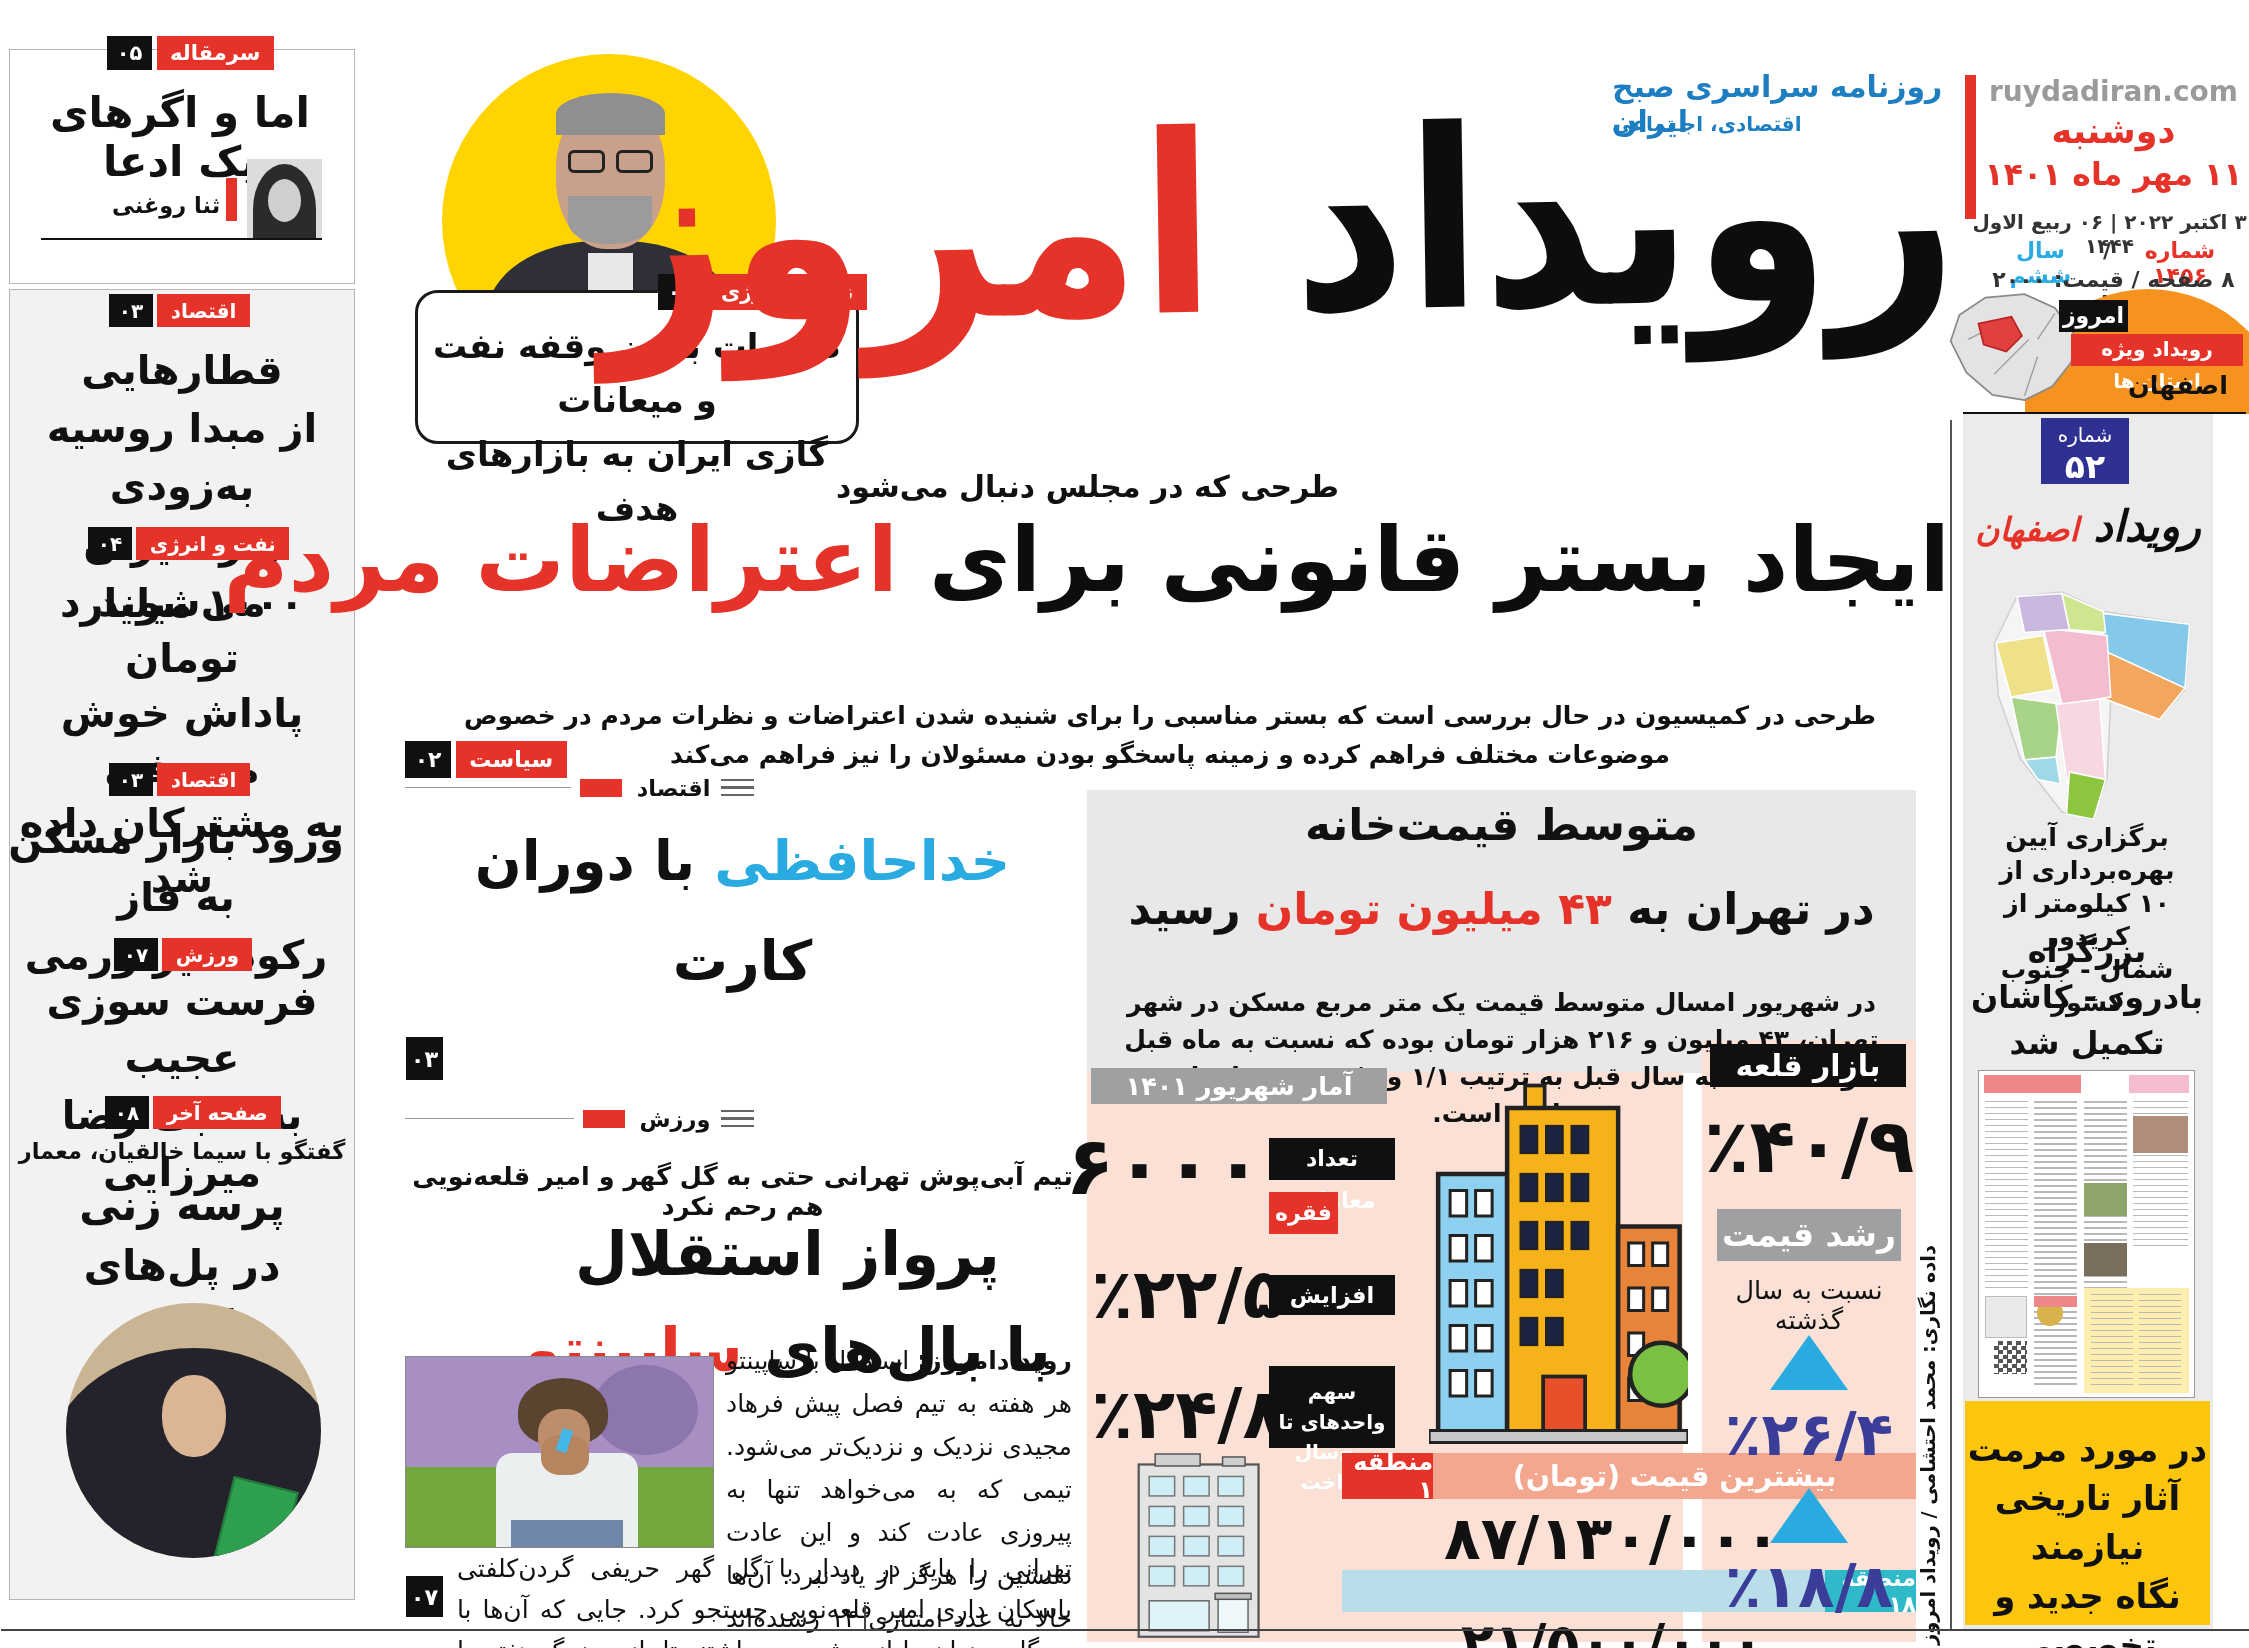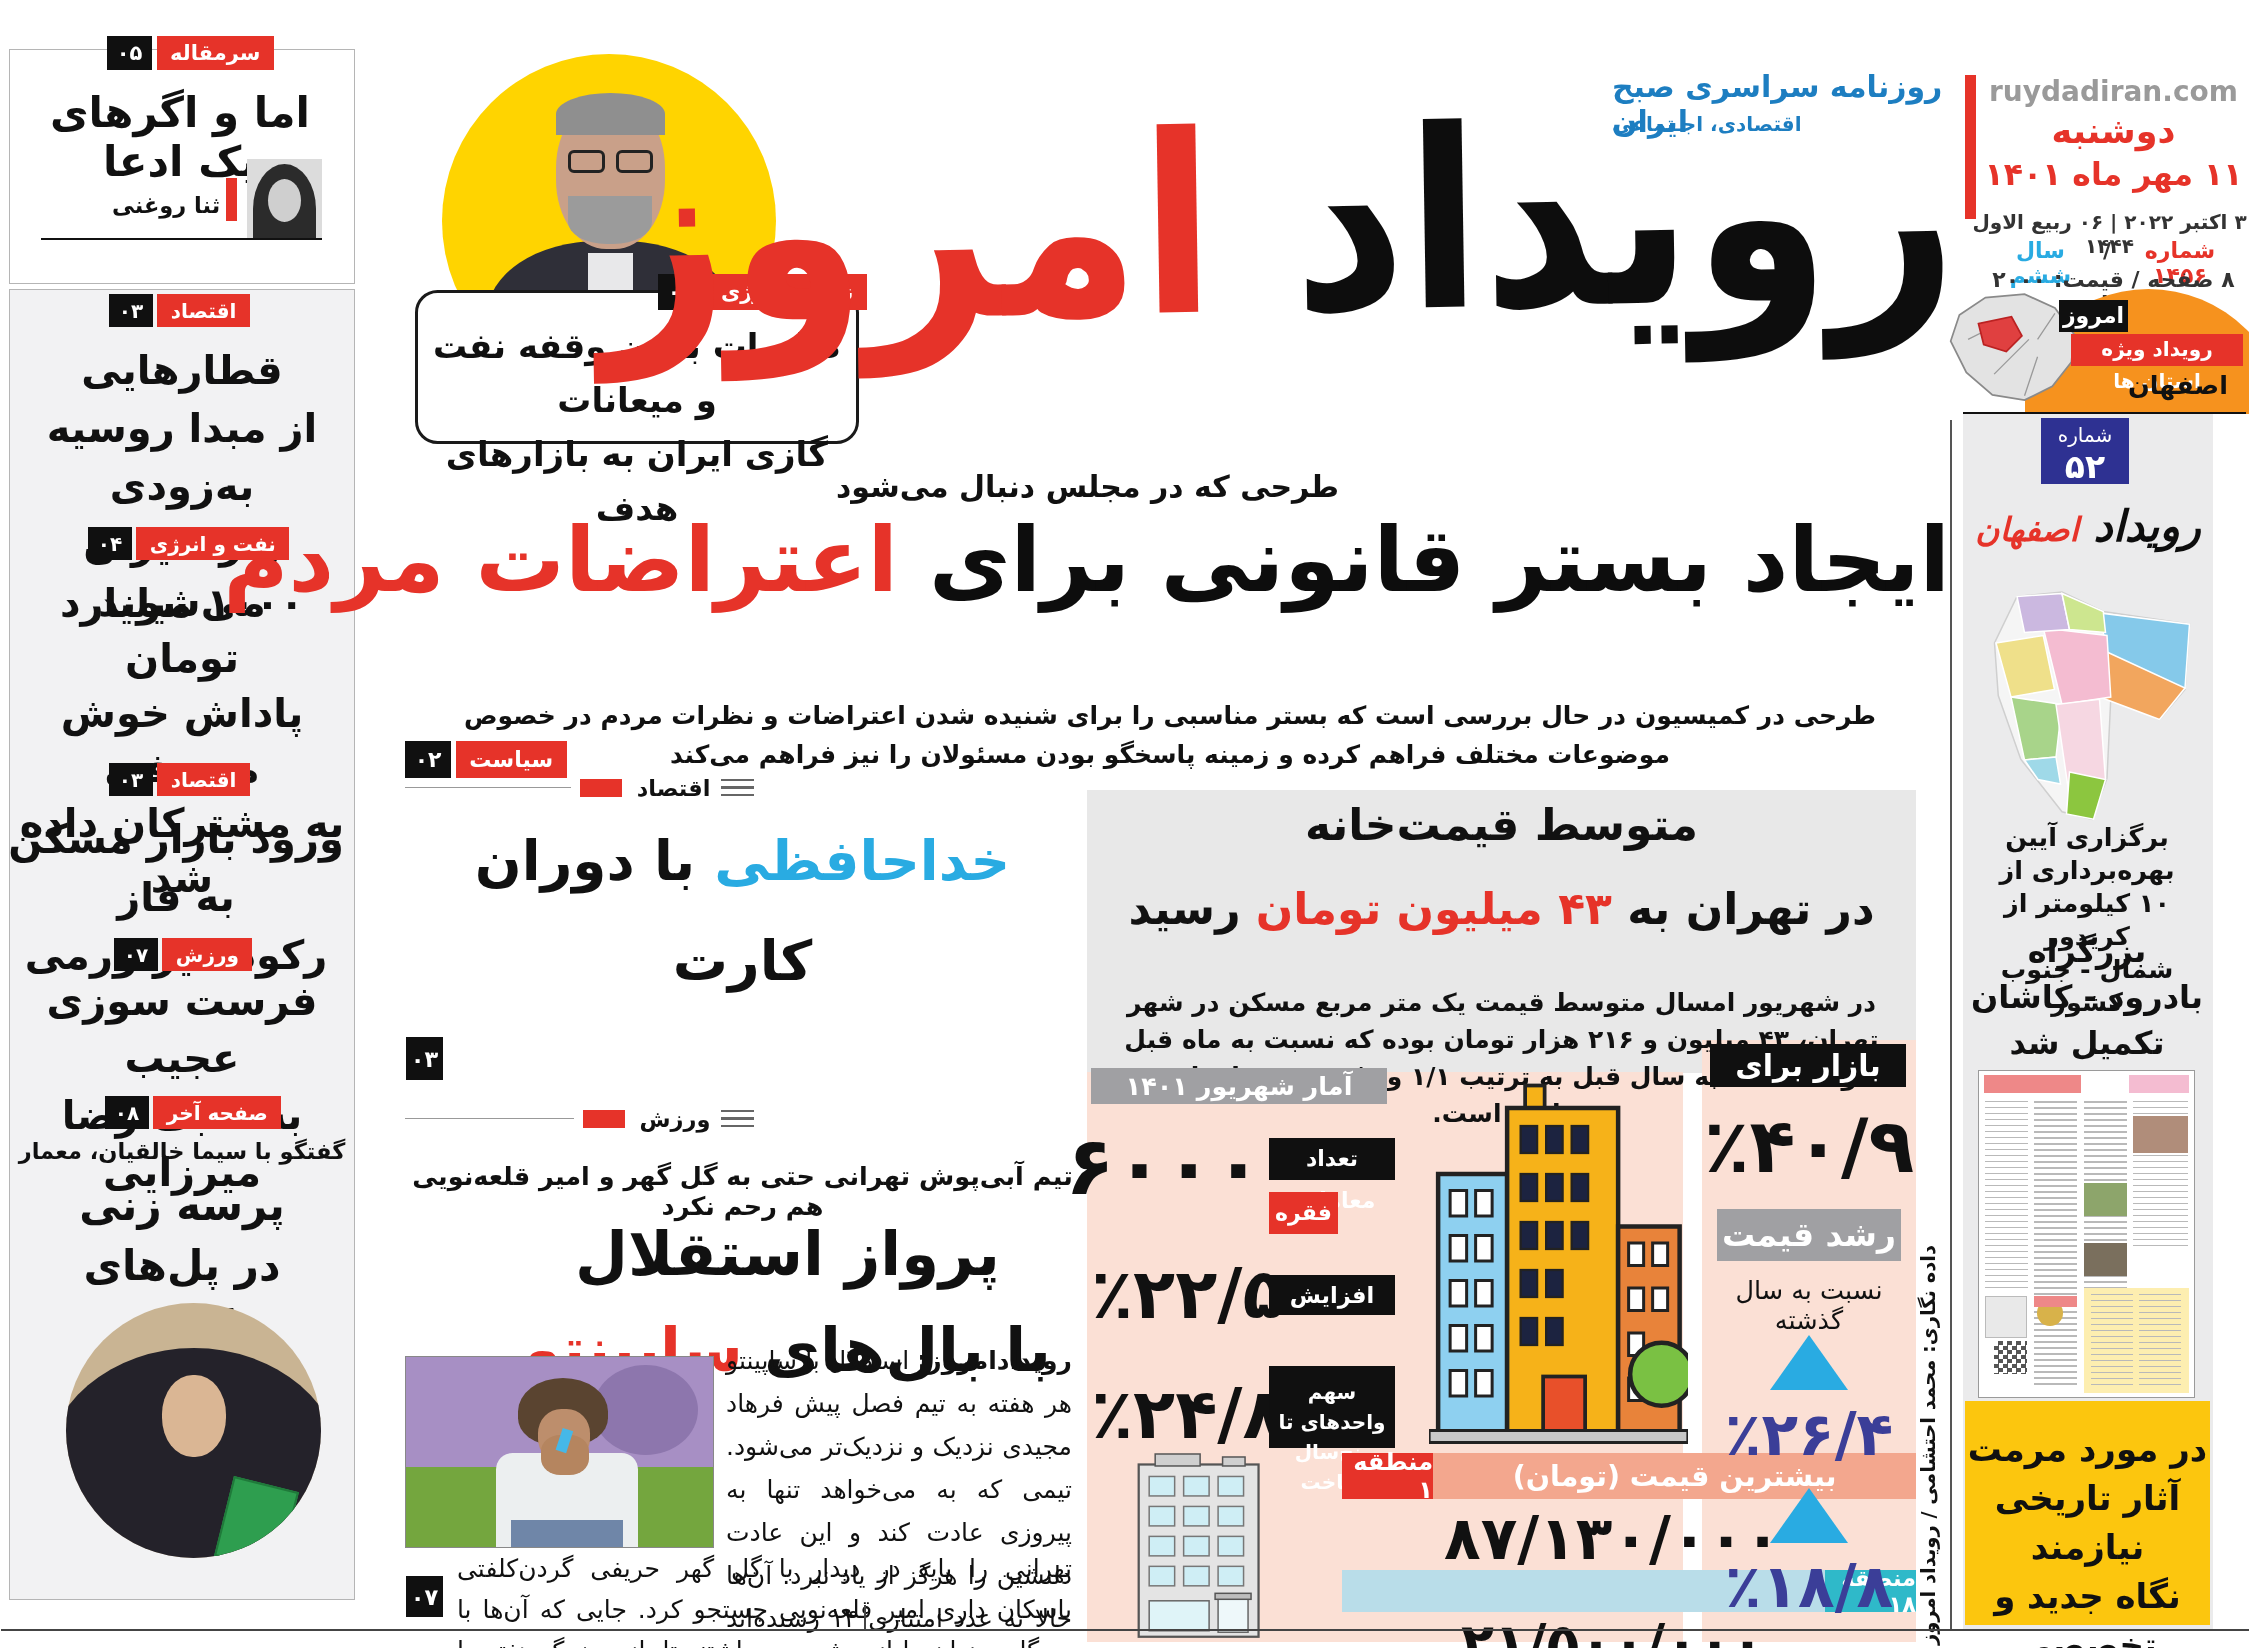--- a/index.html
+++ b/index.html
@@ -360,21 +360,21 @@
       <rect x="144" y="114" width="34" height="26"></rect>
     <rect x="52" y="154" width="34" height="26"></rect>
       <rect x="98" y="154" width="34" height="26"></rect>
       <rect x="144" y="154" width="34" height="26"></rect>
   </g>
   <rect x="52" y="200" width="80" height="40" fill="#dff4f8" stroke="#666" stroke-width="2"></rect>
   <rect x="144" y="196" width="40" height="46" fill="#eef8fa" stroke="#666" stroke-width="2"></rect>
   <rect x="140" y="190" width="48" height="8" fill="#bdbdbd" stroke="#555" stroke-width="2"></rect>
 </svg>
 
-<div class="abs b c" style="left:1710px;top:1044px;width:196px;height:43px;background:#101010;color:#fff;font-size:30px;line-height:43px">بازار برای</div>
+<div class="abs b c" style="left:1710px;top:1044px;width:196px;height:43px;background:#101010;color:#fff;font-size:30px;line-height:43px">بازار قلعه</div>
 <div class="abs b ltr c" style="left:1702px;top:1102px;width:214px;font-size:75px">٪۴۰/۹</div>
 <div class="abs b c" style="left:1717px;top:1209px;width:184px;height:52px;background:#a0a0a3;color:#fff;font-size:33px;line-height:52px">رشد قیمت</div>
 <div class="abs c" style="left:1702px;top:1275px;width:214px;font-size:25.5px;letter-spacing:1.5px">نسبت به سال گذشته</div>
 <div class="tri" style="left:1770px;top:1335px"></div>
 <div class="abs b ltr c" style="left:1702px;top:1399px;width:214px;font-size:60px;color:var(--indigo)">٪۲۶/۴</div>
 <div class="tri" style="left:1770px;top:1488px"></div>
 <div class="abs b ltr c" style="left:1702px;top:1551px;width:214px;font-size:60px;color:var(--indigo)">٪۱۸/۸</div>
 
 <div class="abs b" style="left:1917px;top:1245px;width:33px;height:400px;font-size:19.5px;writing-mode:vertical-rl;transform:rotate(180deg);text-align:center">داده نگاری: محمد احتشامی / رویداد امروز</div>
 

